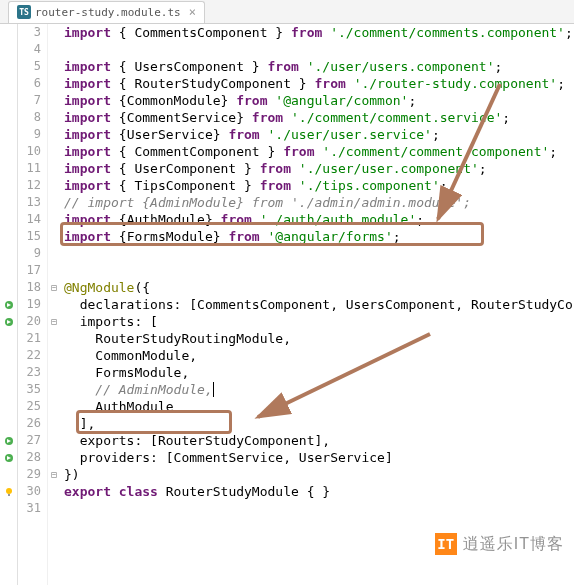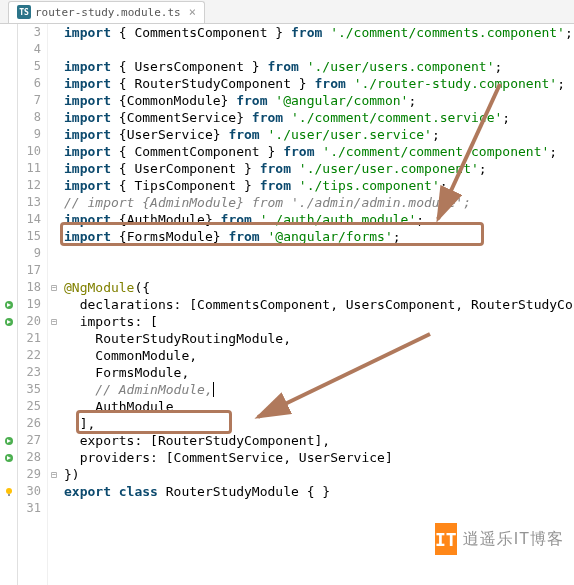--- a/index.html
+++ b/index.html
@@ -98,21 +98,21 @@
     .code {
       flex: 1;
       padding-left: 4px;
       white-space: pre;
       position: relative;
     }
     .code-line {
       height: 17px;
       line-height: 17px;
     }
-    .kw { color: #0c4a6e; font-weight: bold; }
+    .kw { color: #701a75; font-weight: bold; }
     .str { color: #008000; font-weight: normal; }
     .comment { color: #808080; font-style: italic; }
     .ident { color: #000000; }
     .punct { color: #000000; }
     .decorator { color: #808000; }
     .highlight-box {
       position: absolute;
       border: 3px solid #b0795c;
       border-radius: 4px;
       pointer-events: none;
@@ -125,28 +125,28 @@
       position: absolute;
       bottom: 30px;
       right: 10px;
       display: flex;
       align-items: center;
       gap: 6px;
       opacity: 0.9;
     }
     .wm-icon {
       width: 22px;
-      height: 32px;
+      height: 22px;
       background: #ff7b00;
       color: white;
       display: flex;
       align-items: center;
       justify-content: center;
       font-weight: bold;
-      font-size: 18px;
+      font-size: 14px;
     }
     .wm-text {
       color: #888;
       font-size: 16px;
       font-family: 'Microsoft YaHei', sans-serif;
       letter-spacing: 1px;
     }
     .caret {
       border-left: 1px solid #000;
       animation: blink 1s step-end infinite;

